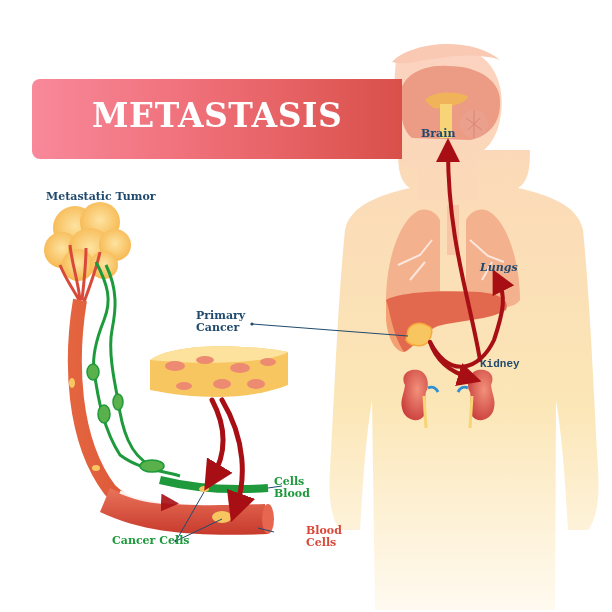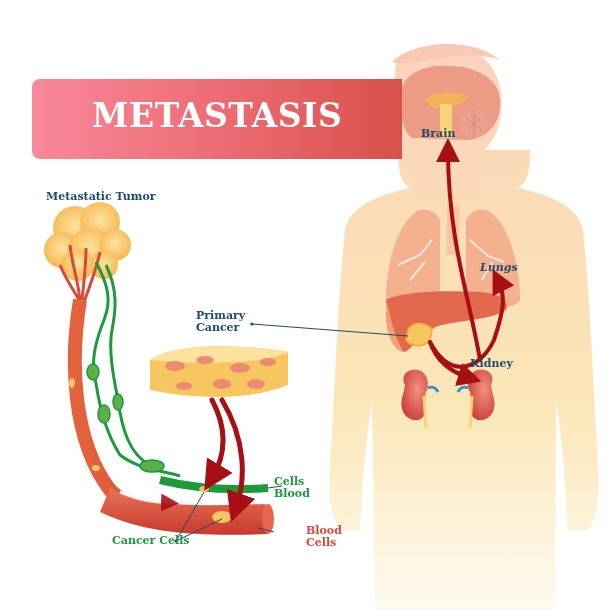--- a/index.html
+++ b/index.html
@@ -192,21 +192,21 @@
 
   <div class="label navy" style="left:46px; top:191px;">Metastatic Tumor</div>
   <div class="label navy" style="left:421px; top:128px;">Brain</div>
   <div class="label navy" style="left:480px; top:262px;font-style:italic;">Lungs</div>
 
   <div class="label navy center" style="left:196px; top:310px; width:56px;">
     <div>Primary</div>
     <div>Cancer</div>
   </div>
 
-  <div class="label navy" style="left:470px; top:358px;">Kidney</div>
+  <div class="label navy" style="left:480px; top:358px;font-family:Liberation Mono, monospace;">Kidney</div>
 
   <div class="label green" style="left:274px; top:476px;">
     <div>Cells</div>
     <div>Blood</div>
   </div>
 
   <div class="label red" style="left:274px; top:525px;">
     <div>Blood</div>
     <div>Cells</div>
   </div>

